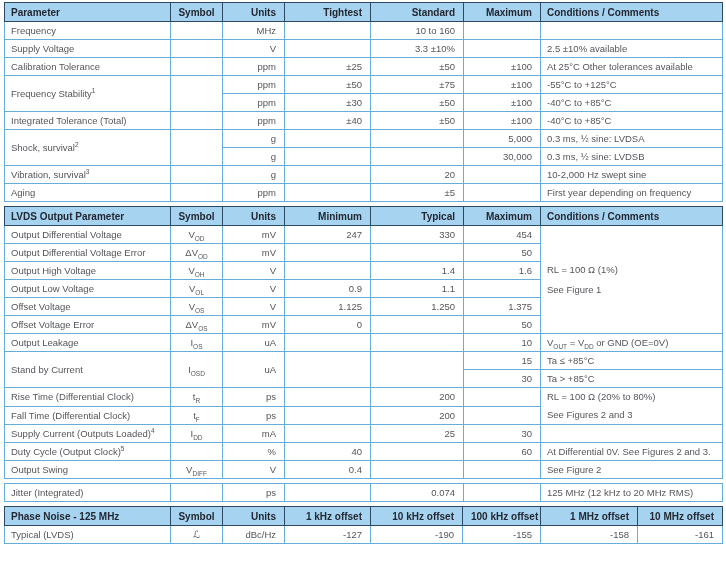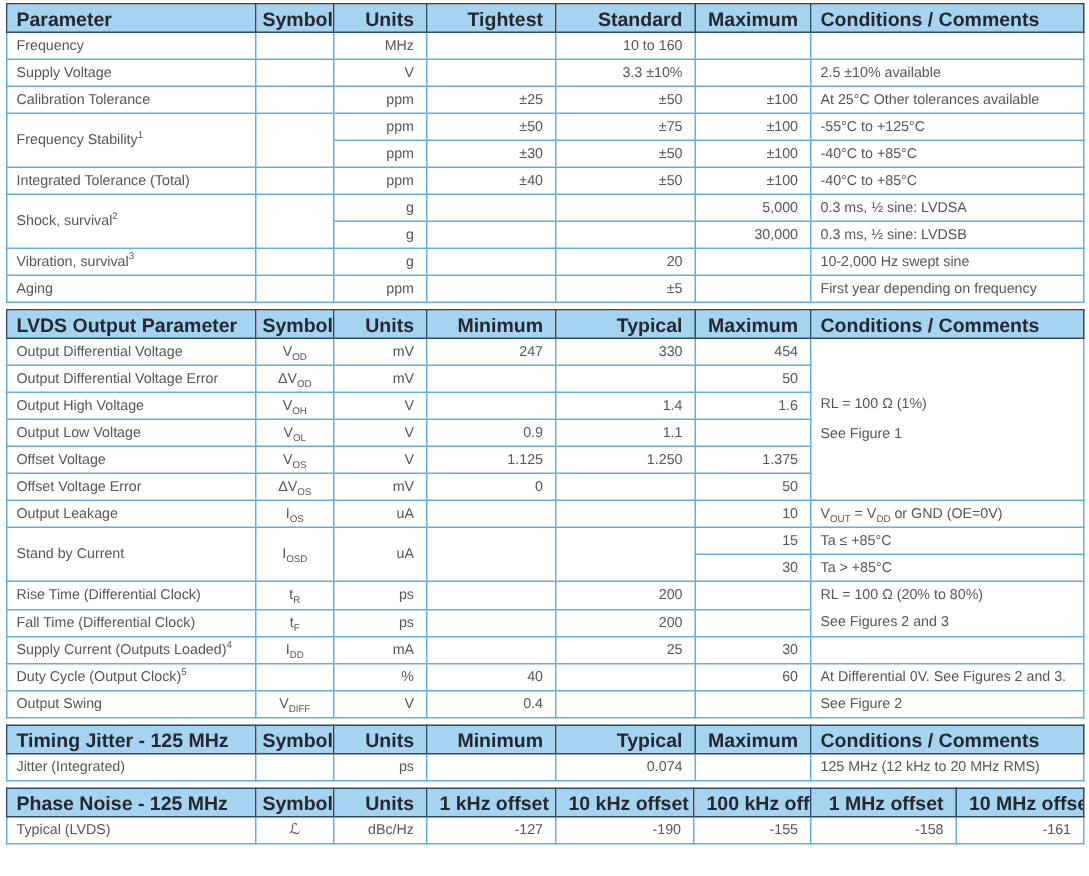--- a/index.html
+++ b/index.html
@@ -2,21 +2,21 @@
 <html><head>
 <meta charset="utf-8">
 <style>
   html,body{margin:0;padding:0;background:#fff;}
   .page{width:726px;height:584px;background:#fff;position:relative;
         font-family:"Liberation Sans",sans-serif;overflow:hidden;}
   table{border-collapse:collapse;table-layout:fixed;width:718px;margin-left:4px;}
   .t1{margin-top:2px;}
   .tn{margin-top:4px;border-radius:27px;}
   th{background:#a6d3ef;color:#232833;border:1px solid #2c4a63;
-     font-size:13px;font-weight:bold;height:19px;padding:0 8px;
+     font-size:10px;font-weight:bold;height:19px;padding:0 8px;
      white-space:nowrap;overflow:hidden;box-sizing:border-box;text-align:right;}
   td{border:1px solid #66addc;color:#54565a;font-size:9.5px;height:18px;
      padding:0 8px;white-space:nowrap;overflow:hidden;box-sizing:border-box;
      text-align:right;vertical-align:middle;}
   th.l,td.l{text-align:left;padding-left:6px;padding-right:3px;}
   th.c,td.c{text-align:center;padding:0 4px;}
   sub{font-size:6.5px;line-height:0;}
   sup{font-size:6.5px;line-height:0;}
   .mergedcond div{line-height:20px;}
   .mergedcond2 div{line-height:18px;}
@@ -284,29 +284,20 @@
     <colgroup>
       <col style="width:166px">
         <col style="width:52px">
         <col style="width:62px">
       <col style="width:86px">
         <col style="width:93px">
         <col style="width:77px">
         <col style="width:182px">
     </colgroup>
     <tbody>
-        <tr>
-      <th class="l">Timing Jitter - 125 MHz</th>
-      <th class="c">Symbol</th>
-      <th>Units</th>
-      <th>Minimum</th>
-      <th>Typical</th>
-      <th>Maximum</th>
-      <th class="l">Conditions / Comments</th>
-    </tr>
     <tr>
       <td class="l">Jitter (Integrated)</td>
       <td class="c"></td>
       <td>ps</td>
       <td></td>
       <td>0.074</td>
       <td></td>
       <td class="l">125 MHz (12 kHz to 20 MHz RMS)</td>
     </tr>
   </tbody>

